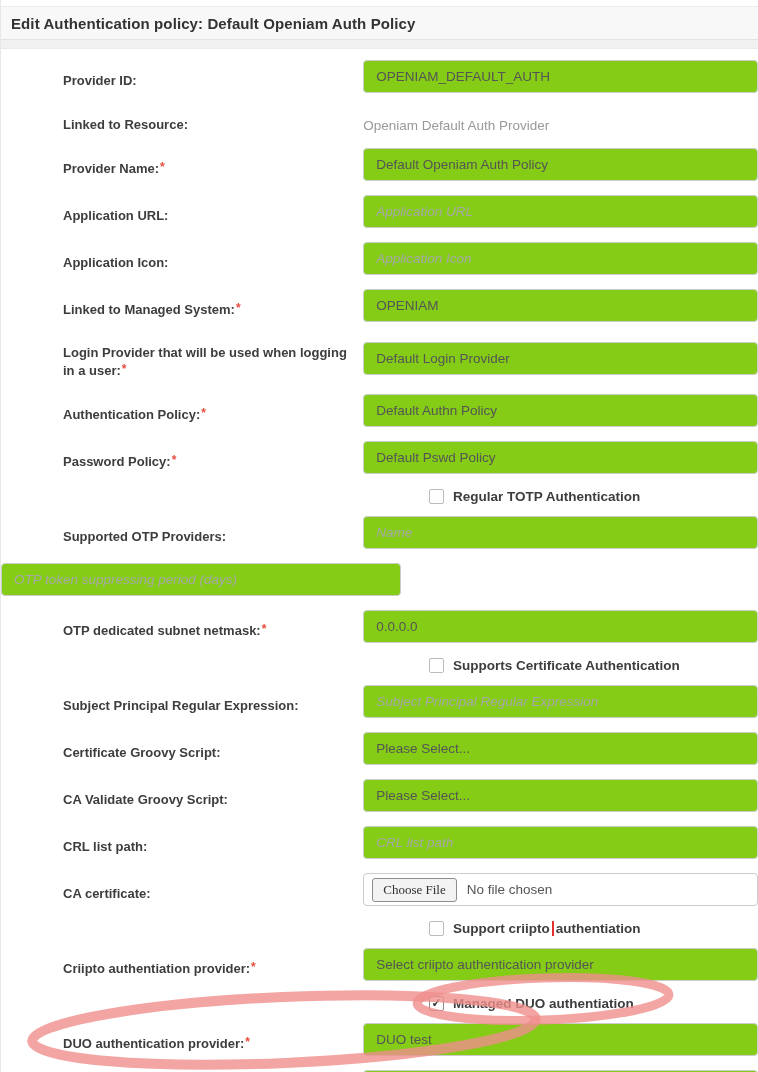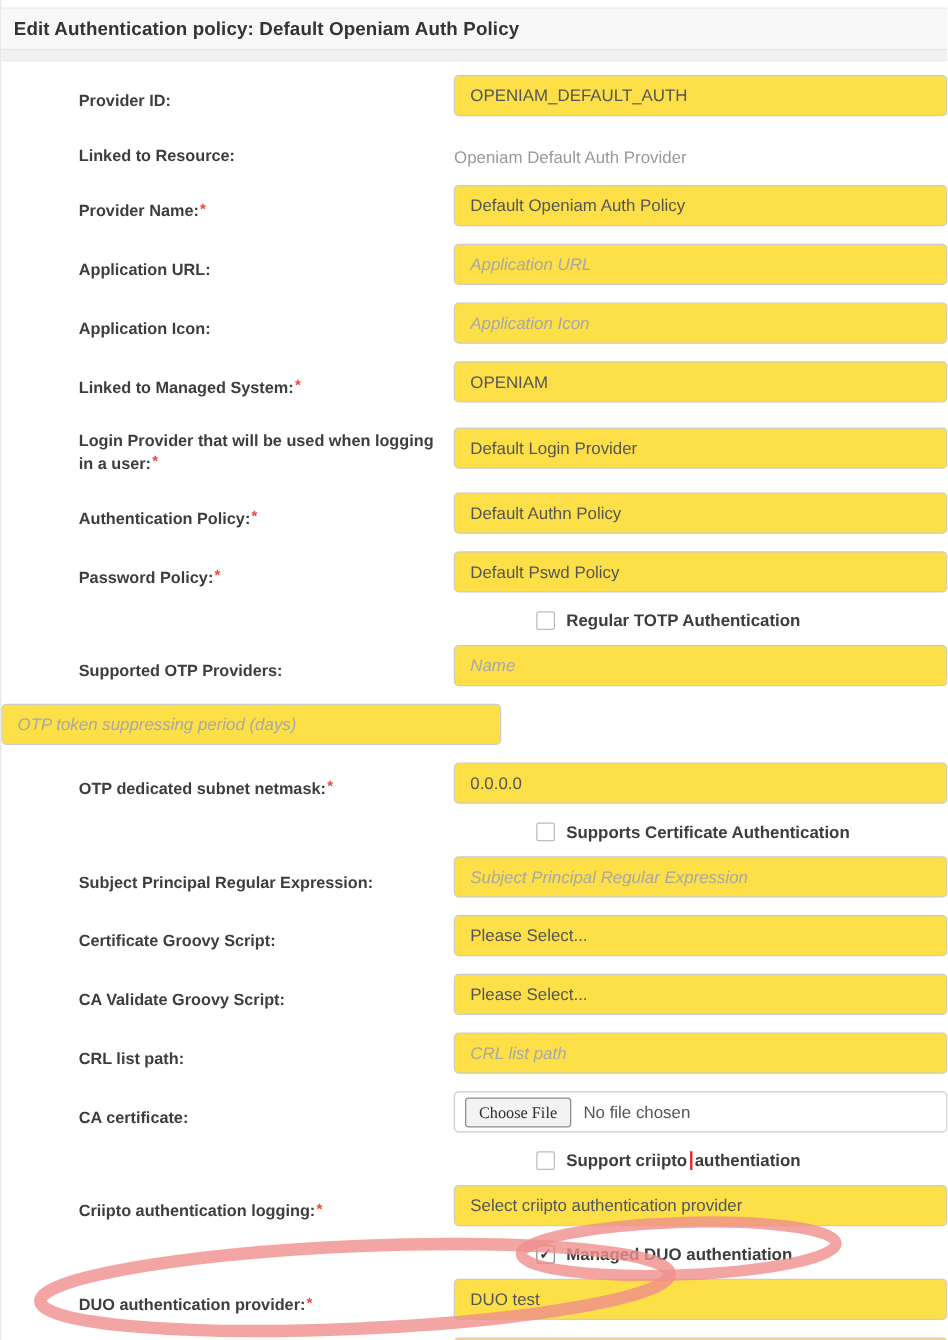--- a/index.html
+++ b/index.html
@@ -22,21 +22,21 @@
   .row{display:flex;align-items:center;margin-bottom:14px;}
   .row-label{
     width:366px;box-sizing:border-box;padding:8px 14px 0 62px;
     font-size:13px;font-weight:bold;color:#3d3d3d;line-height:18px;
   }
   .req{color:#e74c3c;font-weight:bold;}
   .req::after{content:"*";position:relative;top:-2px;margin-left:1px;font-size:12px;}
   .control{width:400px;}
   .tbox{
     width:100%;height:33px;box-sizing:border-box;
-    border:1px solid #cccccc;border-radius:4px;background:#fde047;
+    border:1px solid #cccccc;border-radius:4px;background:#84cc16;
     padding:0 12px;font-family:"Liberation Sans",sans-serif;
     font-size:13.5px;color:#555555;outline:none;
   }
   .tbox::placeholder{color:#a8a8a8;font-style:italic;opacity:1;}
   .static-row{min-height:28px;margin-bottom:13px;}
   .static-val{padding-top:8px;font-size:13.5px;color:#999999;}
   .two-line{min-height:42px;}
   .cb-row{
     margin-left:428px;height:16px;margin-bottom:12px;
     display:flex;align-items:center;
@@ -181,21 +181,21 @@
       </div>
     </div>
   </div>
 
   <div class="cb-row">
     <span class="cb"></span>
     <span class="cb-label"><span>Support criipto</span><span class="cursor-bar"></span><span>authentiation</span></span>
   </div>
 
   <div class="row">
-    <div class="row-label"><span>Criipto authentication logging:</span><span class="req"></span></div>
+    <div class="row-label"><span>Criipto authentiation provider:</span><span class="req"></span></div>
     <div class="control"><input class="tbox" value="Select criipto authentication provider" style=""></div>
   </div>
 
   <div class="cb-row">
     <span class="cb checked"></span>
     <span class="cb-label">Managed DUO authentiation</span>
   </div>
 
   <div class="row">
     <div class="row-label"><span>DUO authentication provider:</span><span class="req"></span></div>

